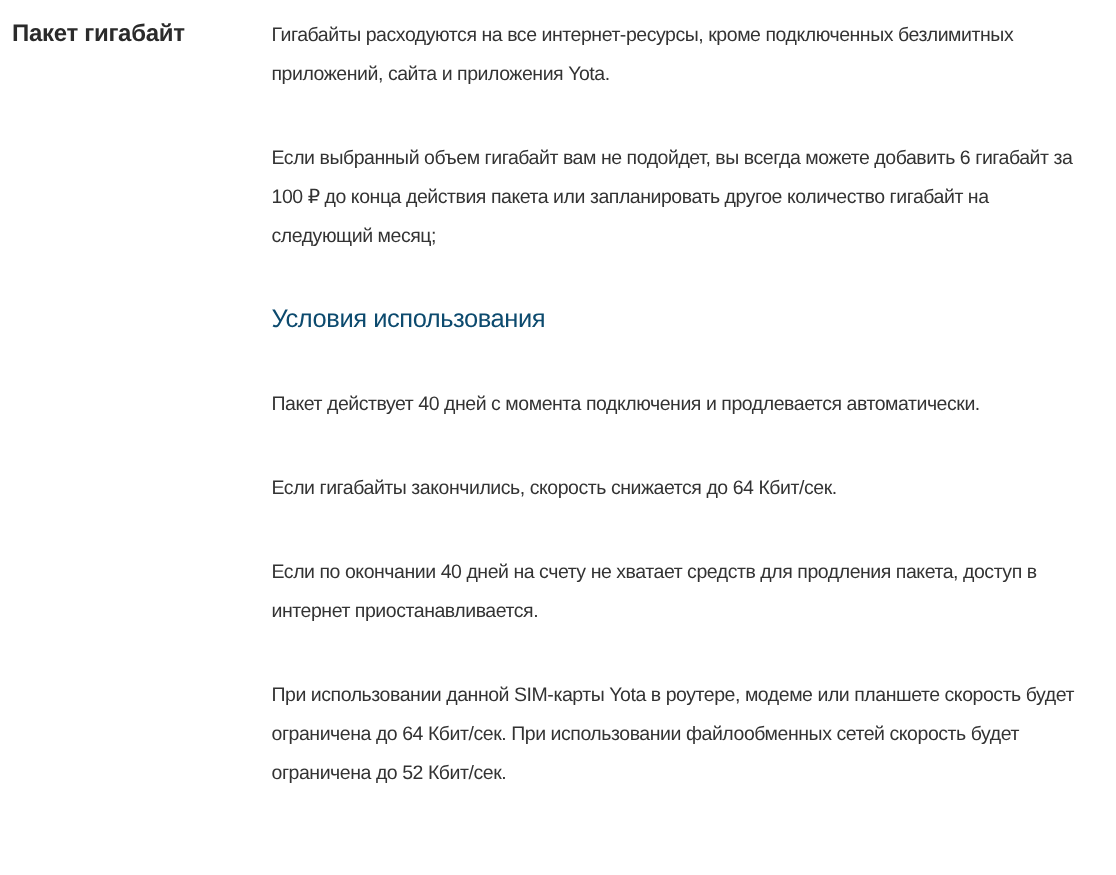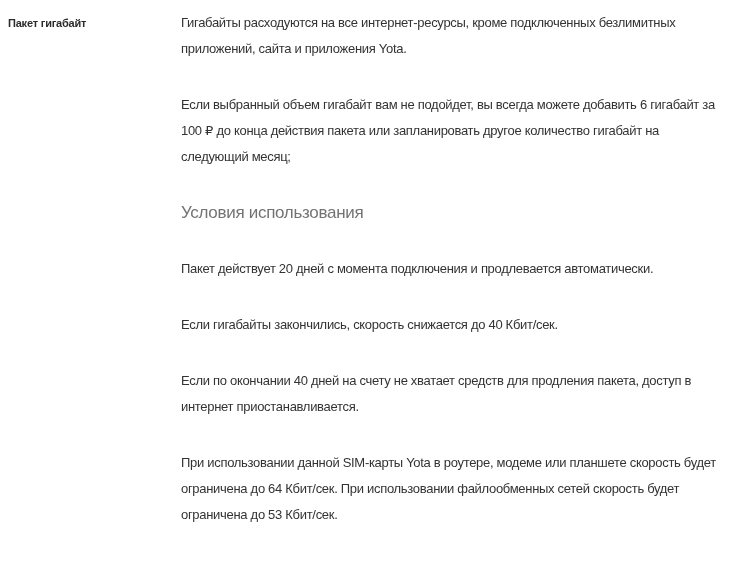--- a/index.html
+++ b/index.html
@@ -21,63 +21,63 @@
     align-items: flex-start;
     padding-top: 10px;
   }
   .col-left {
     width: 181px;
     flex: 0 0 181px;
     box-sizing: border-box;
     padding-left: 8px;
   }
   .section-title {
-    font-size: 11px;
+    font-size: 16px;
     line-height: 26px;
     font-weight: bold;
     color: #2b2b2b;
     letter-spacing: -0.2px;
     margin: 0;
   }
   .col-right {
     flex: 1 1 auto;
     max-width: 548px;
   }
   .para {
     font-size: 13px;
     line-height: 26px;
     color: #333333;
     letter-spacing: -0.3px;
     margin: 0 0 30px 0;
   }
   .subsection-title {
     font-size: 17px;
     line-height: 26px;
-    color: #737373;
+    color: #0c4a6e;
     letter-spacing: -0.3px;
     margin: 0 0 30px 0;
   }
 </style>
 </head>
 <body>
 
 <div class="page">
   <div class="section-row">
 
     <div class="col-left">
       <h3 class="section-title">Пакет гигабайт</h3>
     </div>
 
     <div class="col-right">
       <p class="para">Гигабайты расходуются на все интернет-ресурсы, кроме подключенных безлимитных приложений, сайта и приложения Yota.</p>
       <p class="para">Если выбранный объем гигабайт вам не подойдет, вы всегда можете добавить 6 гигабайт за 100 ₽ до конца действия пакета или запланировать другое количество гигабайт на следующий месяц;</p>
 
       <div class="subsection-title">Условия использования</div>
 
-      <p class="para">Пакет действует 20 дней с момента подключения и продлевается автоматически.</p>
-      <p class="para">Если гигабайты закончились, скорость снижается до 40 Кбит/сек.</p>
+      <p class="para">Пакет действует 40 дней с момента подключения и продлевается автоматически.</p>
+      <p class="para">Если гигабайты закончились, скорость снижается до 64 Кбит/сек.</p>
       <p class="para">Если по окончании 40 дней на счету не хватает средств для продления пакета, доступ в интернет приостанавливается.</p>
-      <p class="para">При использовании данной SIM-карты Yota в роутере, модеме или планшете скорость будет ограничена до 64 Кбит/сек. При использовании файлообменных сетей скорость будет ограничена до 53 Кбит/сек.</p>
+      <p class="para">При использовании данной SIM-карты Yota в роутере, модеме или планшете скорость будет ограничена до 64 Кбит/сек. При использовании файлообменных сетей скорость будет ограничена до 52 Кбит/сек.</p>
 
     </div>
 
   </div>
 </div>
 
 </body></html>

